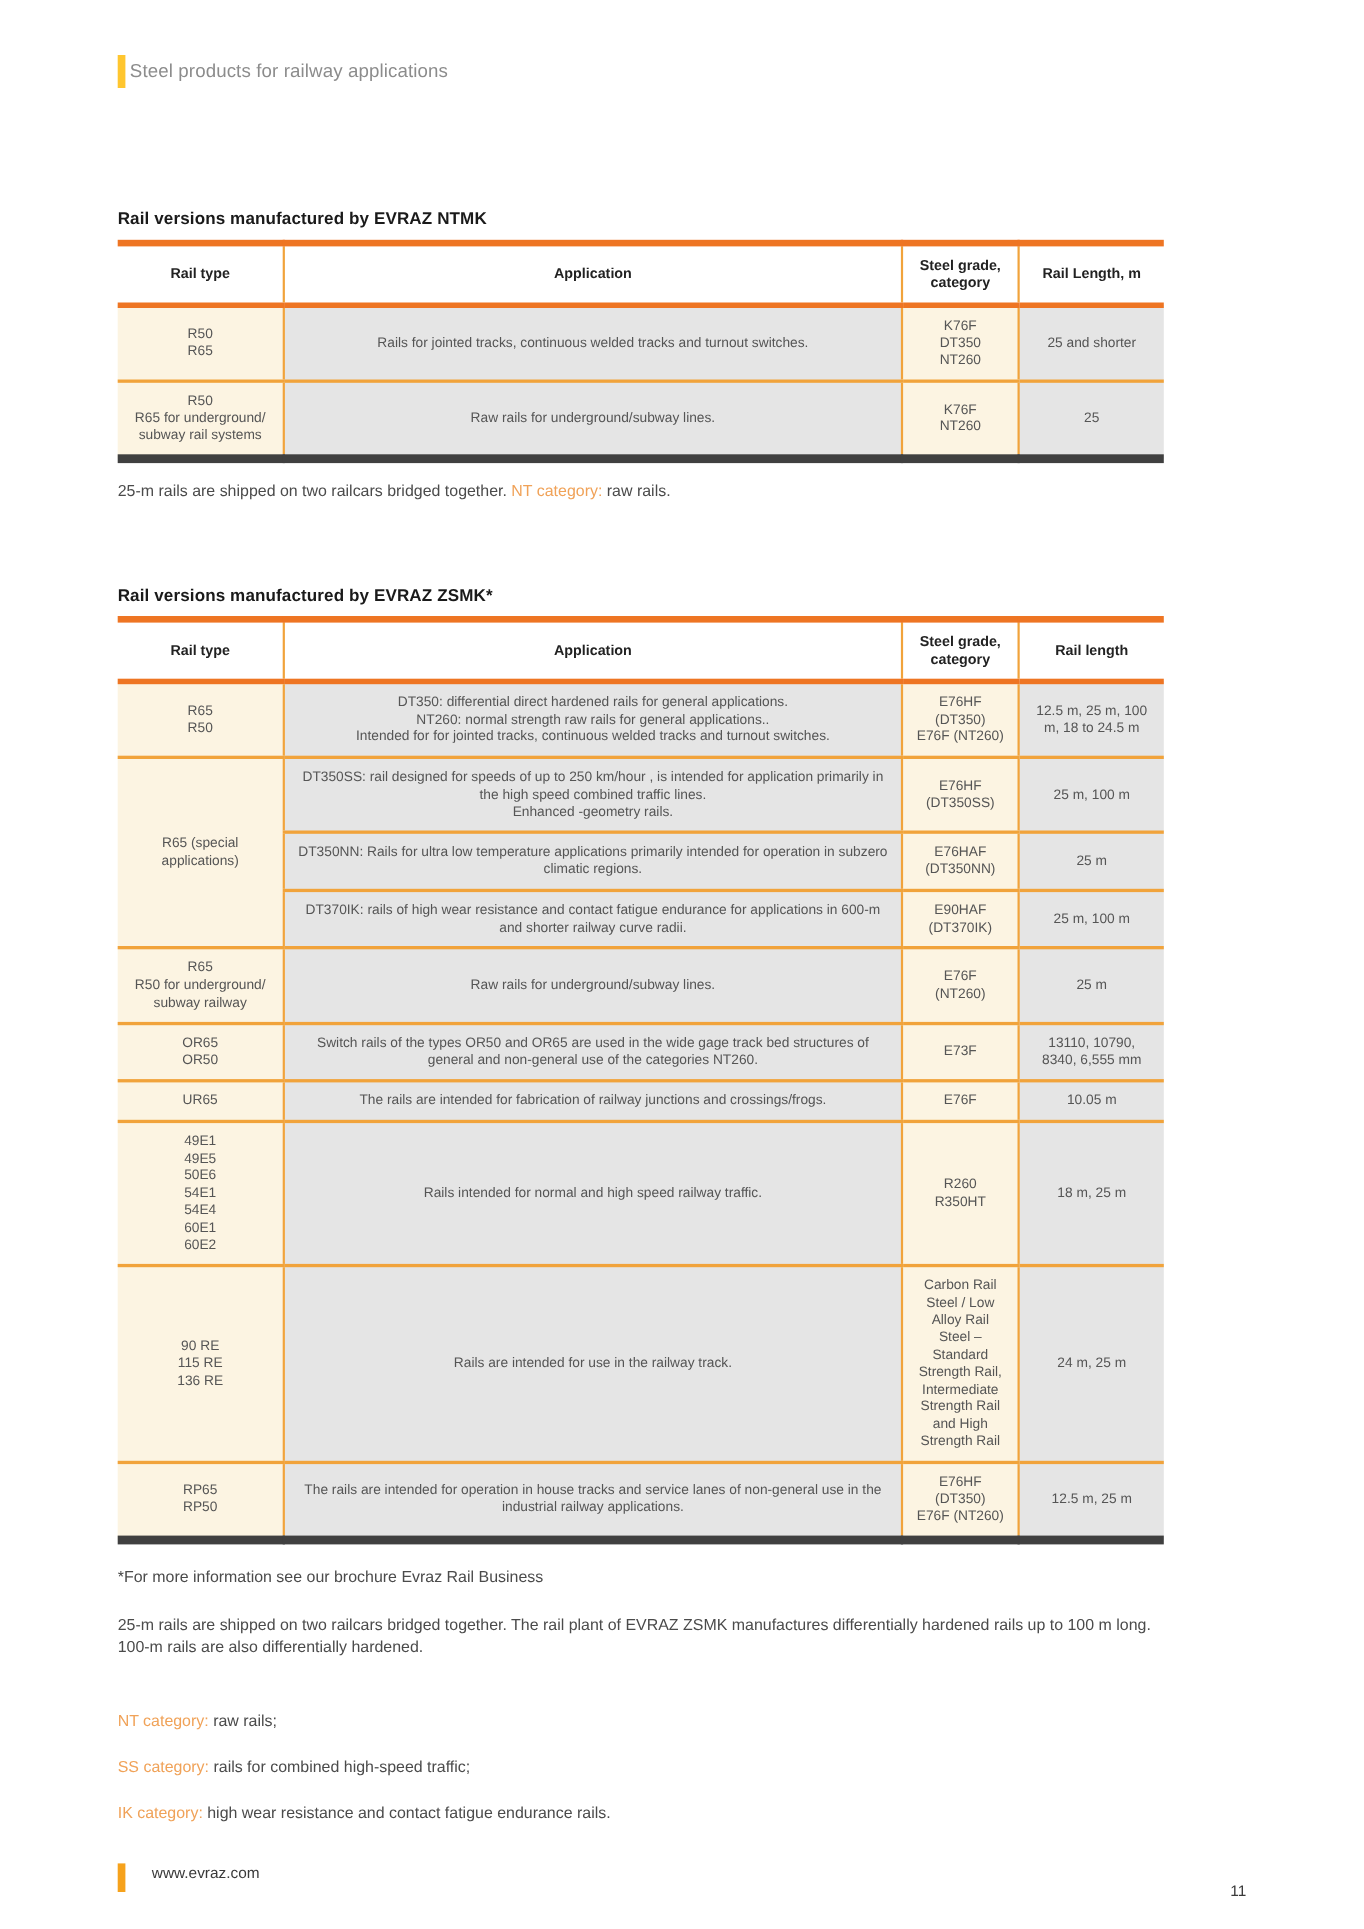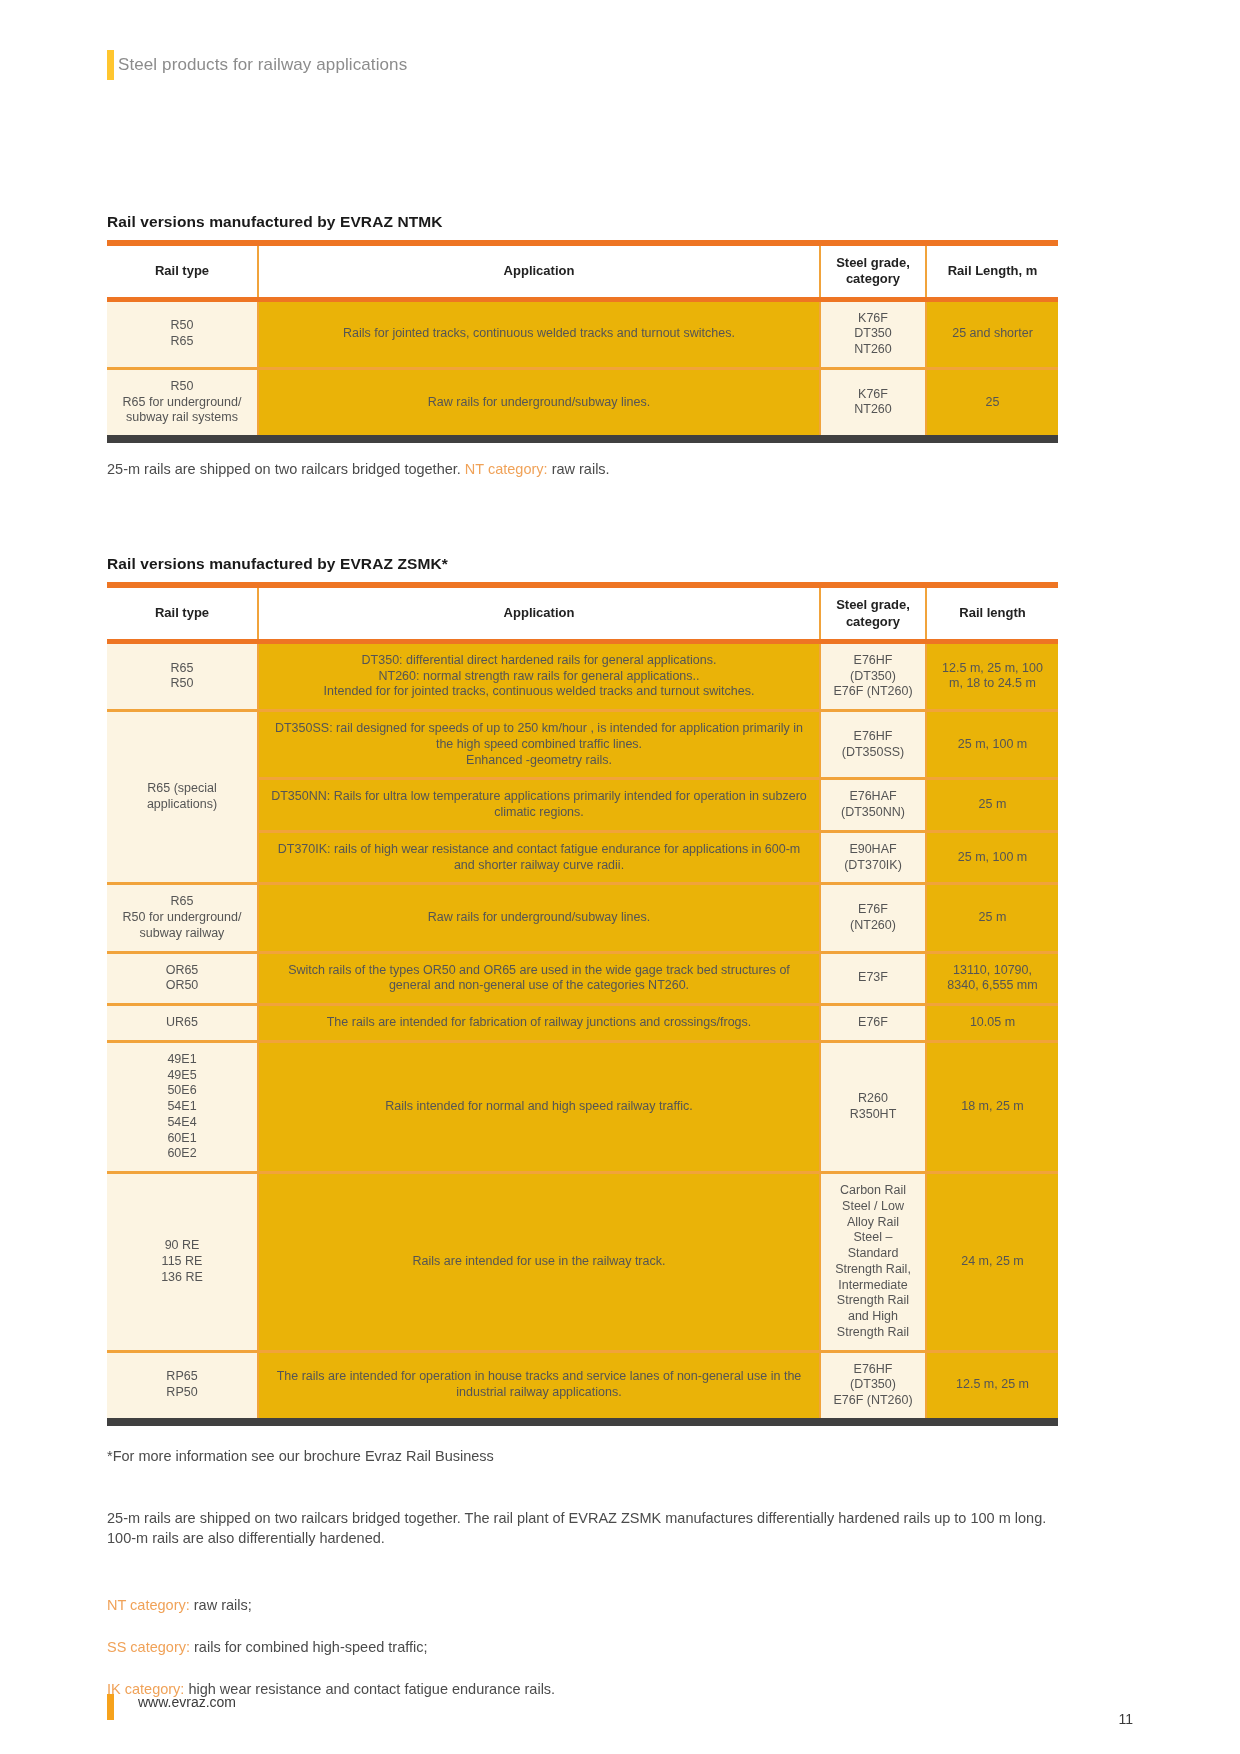--- a/index.html
+++ b/index.html
@@ -17,21 +17,21 @@
   }
   .accent-bar {
     display: inline-block;
     width: 7px; height: 30px;
     background: #ffc62f;
   }
   .doc-header-title {
     font-size: 17px; color: #8c8c8c; letter-spacing: .1px;
   }
   .content {
-    position: absolute; top: 213px; left: 107px; width: 1035px;
+    position: absolute; top: 191px; left: 107px; width: 1035px;
   }
   .table-title {
     font-size: 15.5px; font-weight: bold; color: #1a1a1a;
     margin: 0 0 9px 0; letter-spacing: .1px;
   }
   .title-2 { margin-top: 76px; }
   table.rails-table {
     width: 951px;
     border-collapse: collapse;
     border-top: 6px solid #ee7523;
@@ -51,31 +51,31 @@
     background: #ffffff;
     line-height: 1.25;
   }
   .rails-table td {
     font-size: 12.5px; color: #555555;
     padding: 9px 10px;
     text-align: center; vertical-align: middle;
     white-space: pre-line;
     border-top: 3px solid #f1a33b;
     line-height: 1.26;
-    background: #eab308;
+    background: #e5e5e5;
   }
   .rails-table th + th, .rails-table td + td { border-left: 2px solid #f1a33b; }
   .rails-table td.cream { background: #fcf4e2; }
   .rails-table td.has-left { border-left: 2px solid #f1a33b; }
   .note, .para {
     font-size: 14.5px; color: #4b4b4b; line-height: 1.4;
   }
   .note { margin-top: 16px; }
   .footnote { margin-top: 22px; font-size: 14.5px; color: #4b4b4b; }
-  .para { margin-top: 44px; white-space: pre-line; }
+  .para { margin-top: 26px; white-space: pre-line; }
   .categories { margin-top: 26px; line-height: 1.45; }
   .hl { color: #f0a258; }
   .doc-footer {
     position: absolute; top: 1694px; left: 107px; right: 107px;
     display: flex; align-items: flex-start; gap: 24px;
   }
   .footer-bar { width: 7px; height: 26px; background: #f6a21c; }
   .footer-url { font-size: 14px; color: #3a3a3a; }
   .page-num { margin-left: auto; font-size: 14px; color: #3a3a3a; margin-top: 17px; }
 </style>

